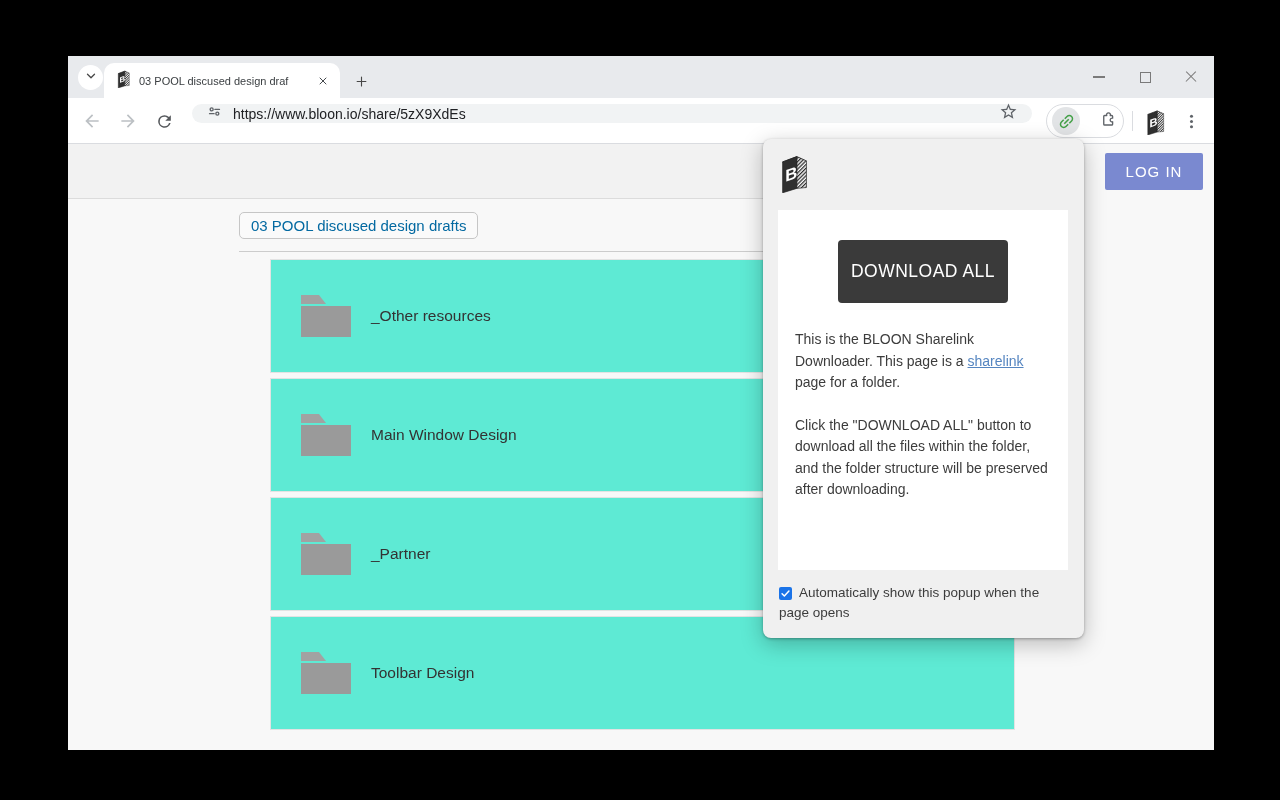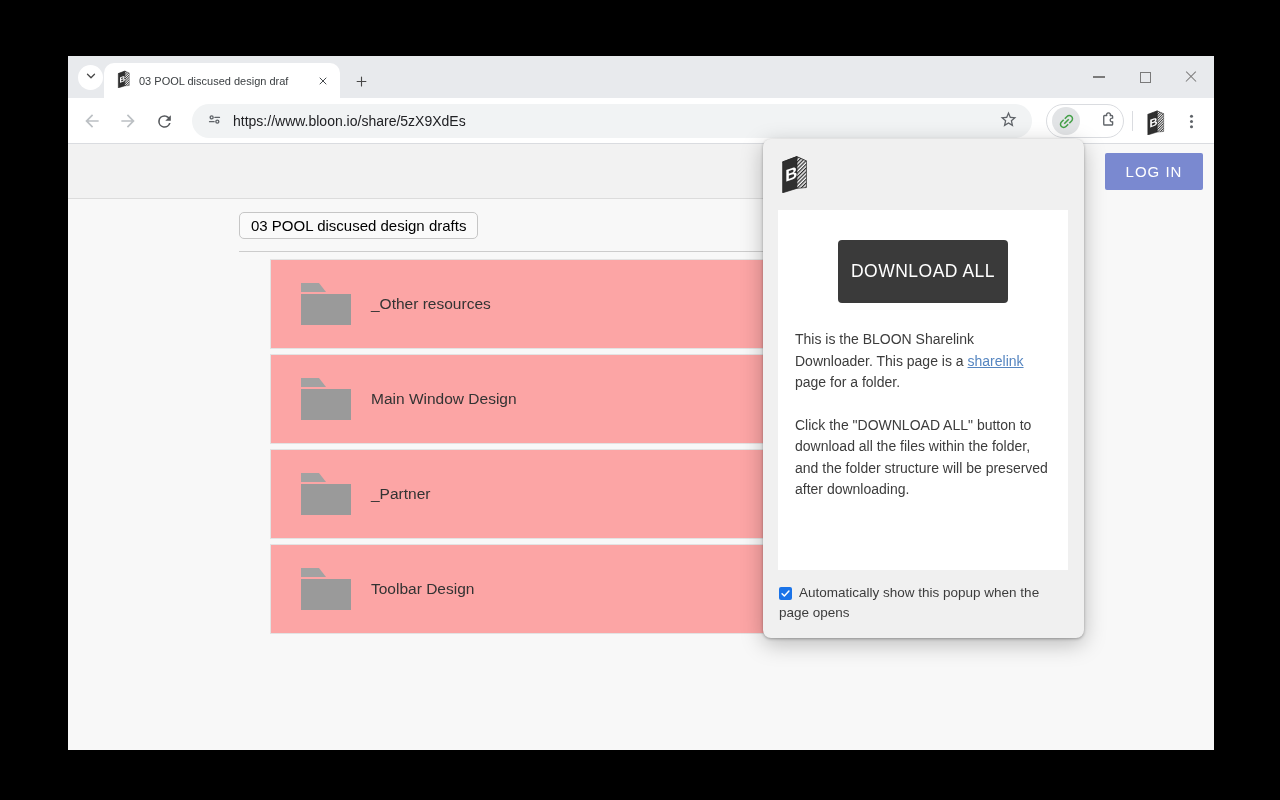--- a/index.html
+++ b/index.html
@@ -22,37 +22,37 @@
   .glyph-max { width:11px; height:11px; border:1.4px solid #7a7a7a; }
   .glyph-close { position:relative; width:14px; height:14px; }
   .glyph-close::before, .glyph-close::after { content:""; position:absolute; left:0; top:6px; width:14px; height:1.4px; background:#7a7a7a; }
   .glyph-close::before { transform:rotate(45deg); }
   .glyph-close::after { transform:rotate(-45deg); }
 
   
   .toolbar { position:absolute; left:0; top:42px; width:1146px; height:46px; background:#fff; border-bottom:1px solid #dadce0; }
   .nav-btn { position:absolute; top:52px; width:26px; height:26px; display:flex; align-items:center; justify-content:center; border-radius:50%; }
   .nav-btn { top:10px; }
-  .omnibox { position:absolute; left:124px; top:6px; width:840px; height:34px; background:#f1f3f4; border-radius:17px; display:flex; align-items:center; padding:0 14px; }
+  .omnibox { position:absolute; left:124px; top:6px; width:840px; height:19px; background:#f1f3f4; border-radius:17px; display:flex; align-items:center; padding:0 14px; }
   .omnibox-url { flex:1; margin-left:10px; font-size:14px; color:#202124; white-space:nowrap; overflow:hidden; }
   .ext-pill { position:absolute; left:978px; top:6px; width:78px; height:34px; background:#fff; border:1px solid #dadce0; border-radius:17px; display:flex; align-items:center; justify-content:space-between; padding:0 5px; }
   .ext-active { width:28px; height:28px; border-radius:50%; background:#e2e4e6; display:flex; align-items:center; justify-content:center; }
   .toolbar-sep { position:absolute; left:1064px; top:13px; width:1px; height:20px; background:#dadce0; }
   .profile-btn { position:absolute; left:1074px; top:8px; width:28px; height:30px; display:flex; align-items:center; justify-content:center; }
   .menu-btn { position:absolute; left:1110px; top:10px; width:26px; height:26px; display:flex; align-items:center; justify-content:center; }
 
   
   .page { position:absolute; left:0; top:88px; width:1146px; height:606px; background:#f8f8f8; }
   .site-header { position:absolute; left:0; top:0; width:958px; height:55px; background:#f2f2f2; border-bottom:1px solid #dcdcdc; }
   .login-btn { position:absolute; left:1037px; top:9px; width:98px; height:37px; background:#7a89d0; color:#fff; font-size:15px; letter-spacing:1px; display:flex; align-items:center; justify-content:center; border-radius:2px; cursor:pointer; }
   .content { position:absolute; left:0; top:56px; width:1146px; height:550px; }
-  .breadcrumb-chip { position:absolute; left:171px; top:12px; height:27px; padding:0 11px; border:1px solid #c6c6c6; border-radius:5px; background:#fafafa; display:flex; align-items:center; font-size:15px; color:#000000; }
+  .breadcrumb-chip { position:absolute; left:171px; top:12px; height:27px; padding:0 11px; border:1px solid #c6c6c6; border-radius:5px; background:#fafafa; display:flex; align-items:center; font-size:15px; color:#0369a1; }
   .rule { position:absolute; left:171px; top:51px; width:776px; height:0; border-top:1px solid #cccccc; }
   .cards { position:absolute; left:202px; top:59px; width:745px; }
-  .card { height:90px; background:#fca5a5; border:1px solid #e3e3e3; margin-bottom:5px; display:flex; align-items:center; padding-left:30px; cursor:pointer; }
+  .card { height:114px; background:#5eead4; border:1px solid #e3e3e3; margin-bottom:5px; display:flex; align-items:center; padding-left:30px; cursor:pointer; }
   .folder-icon { position:relative; width:50px; height:42px; flex:0 0 50px; margin-right:20px; }
   .folder-tab { position:absolute; left:0; top:0; width:25px; height:9px; background:#a2a2a2; clip-path:polygon(0 0, 72% 0, 100% 100%, 0 100%); }
   .folder-body { position:absolute; left:0; top:11px; width:50px; height:31px; background:#9a9a9a; }
   .folder-name { font-size:15.5px; color:#333; }
 
   
   .popup { position:absolute; left:695px; top:83px; width:321px; height:499px; background:#f0f0f0; border-radius:8px; box-shadow:0 1px 3px rgba(0,0,0,.3), 0 6px 22px rgba(0,0,0,.25); z-index:40; }
   .popup-logo { position:absolute; left:17px; top:13px; }
   .popup-panel { position:absolute; left:15px; top:71px; width:290px; height:360px; background:#fff; }
   .dl-btn { position:absolute; left:60px; top:30px; width:170px; height:63px; background:#3a3a3a; color:#fff; font-size:17.5px; letter-spacing:.5px; border-radius:4px; display:flex; align-items:center; justify-content:center; cursor:pointer; }

